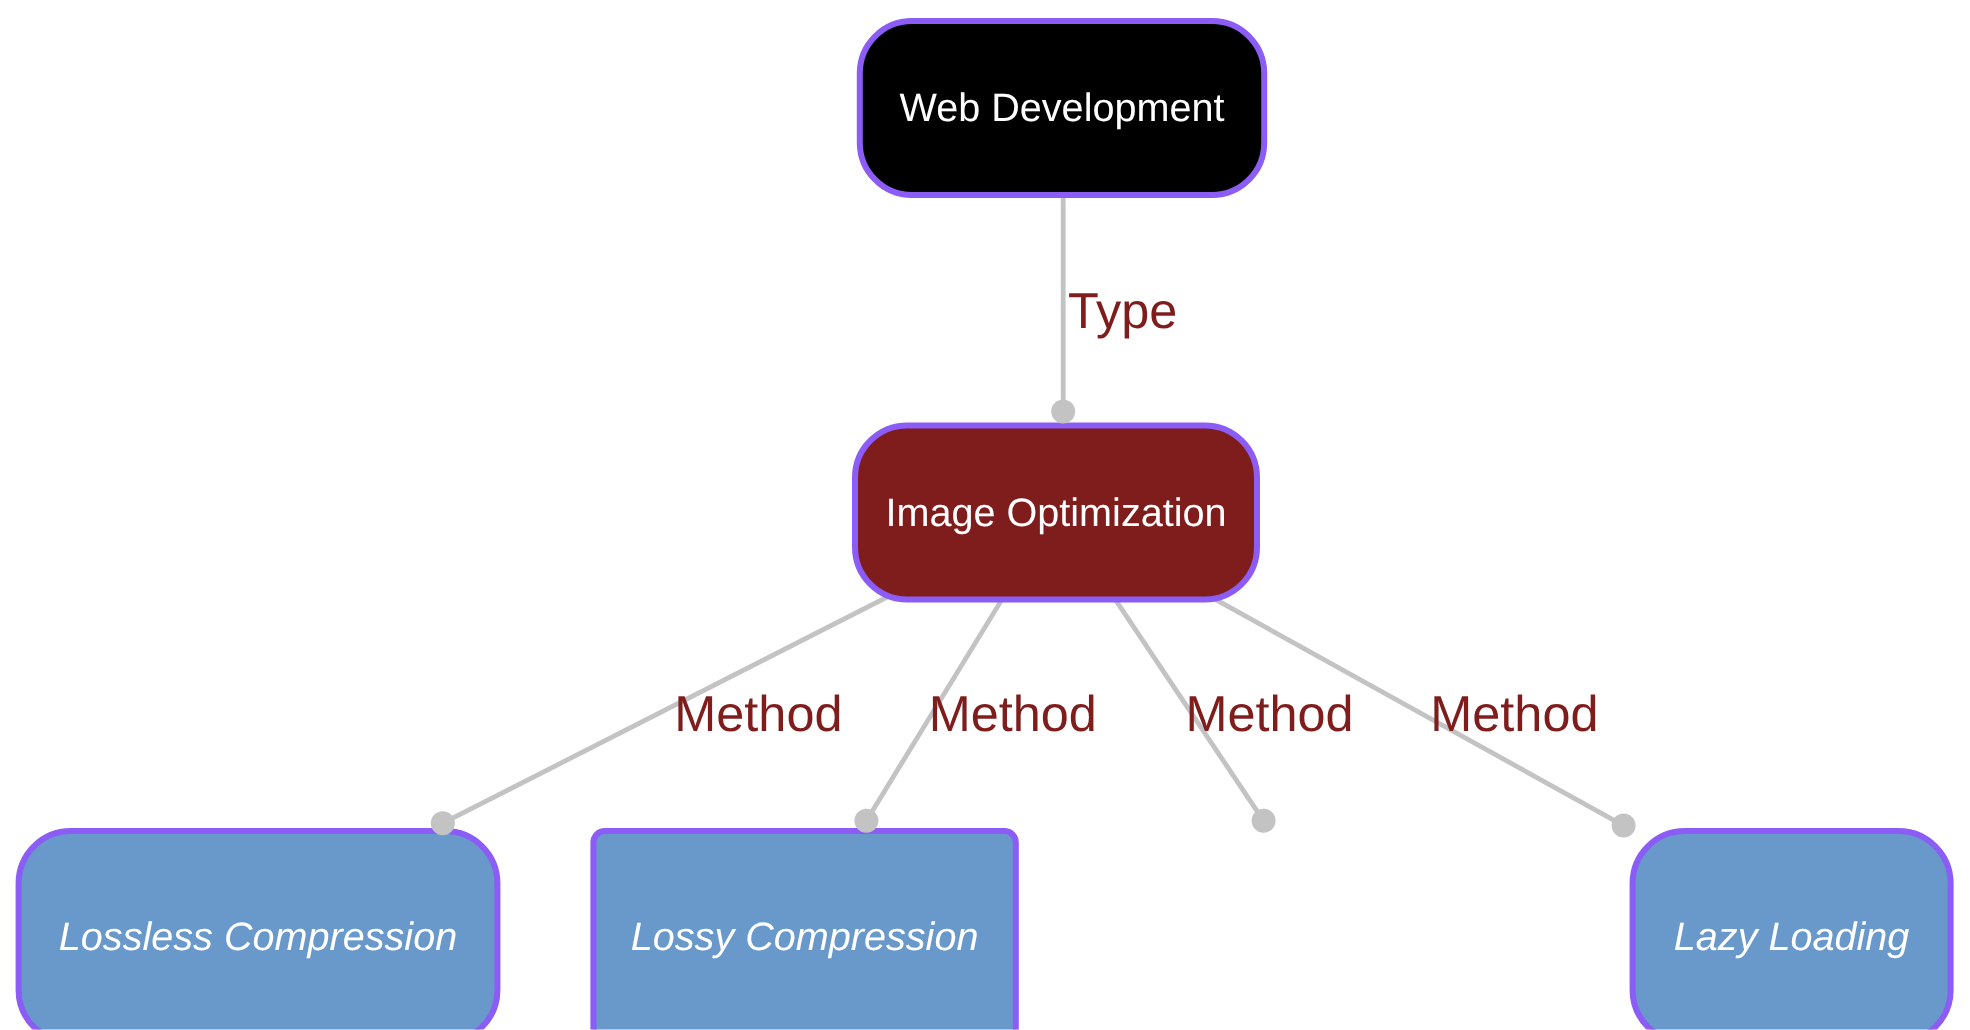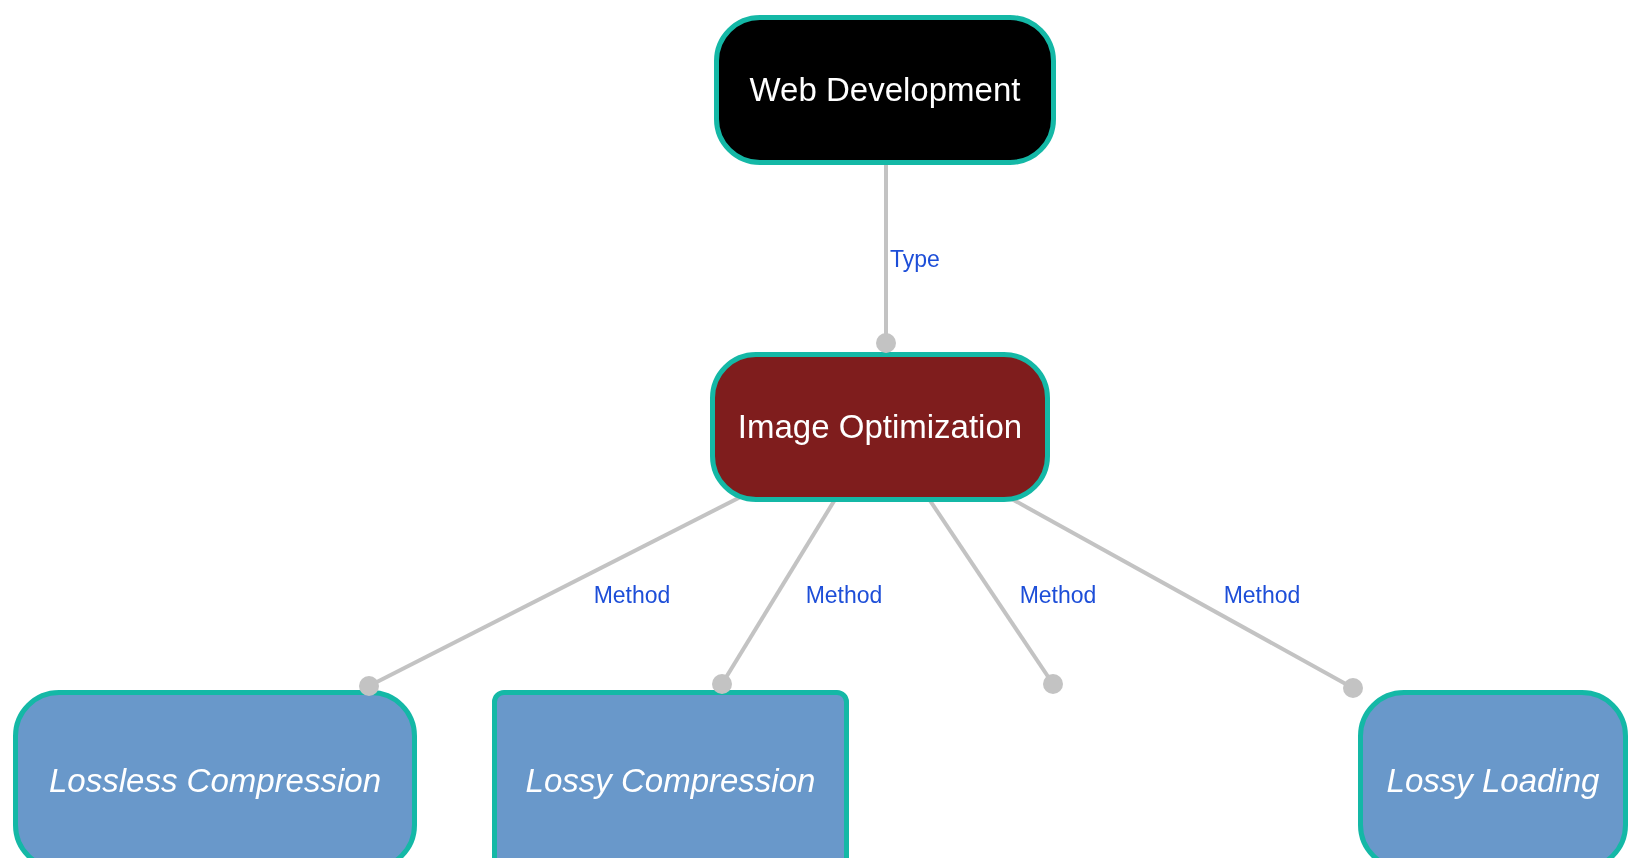--- a/index.html
+++ b/index.html
@@ -18,40 +18,40 @@
     position: absolute; left: 0; top: 0;
   }
   .edge-lines { z-index: 0; }
   .edge-dots  { z-index: 2; pointer-events: none; }
 
   .node {
     position: absolute;
     z-index: 1;
     height: 150px;
     display: flex; align-items: center; justify-content: center;
-    border: 5px solid #14b8a6;
+    border: 5px solid #8b5cf6;
     border-radius: 46px;
     color: #ffffff;
     font-size: 33px;
     white-space: nowrap;
     cursor: pointer;
   }
   .node-root   { left: 714px;  top: 15px;  width: 342px; background: #000000; }
   .node-branch { left: 710px;  top: 352px; width: 340px; background: #7f1d1d; }
   .node-leaf   { top: 690px; height: 181px; background: #6998ca; font-style: italic; }
   .node-leaf1  { left: 13px;   width: 404px; }
   .node-leaf2  { left: 492px;  width: 357px; border-radius: 12px; }
   .node-leaf3  { left: 925px;  width: 360px; }
   .node-leaf4  { left: 1358px; width: 270px; }
 
   .edge-label {
     position: absolute;
     z-index: 3;
-    font-size: 23px;
-    color: #1d4ed8;
+    font-size: 42px;
+    color: #7f1d1d;
     white-space: nowrap;
     pointer-events: none;
   }
   .label-type { left: 890px;  top: 259px; transform: translateY(-50%); }
   .label-m1   { left: 632px;  top: 595px; transform: translate(-50%,-50%); }
   .label-m2   { left: 844px;  top: 595px; transform: translate(-50%,-50%); }
   .label-m3   { left: 1058px; top: 595px; transform: translate(-50%,-50%); }
   .label-m4   { left: 1262px; top: 595px; transform: translate(-50%,-50%); }
 </style>
 </head>
@@ -80,21 +80,21 @@
   <div class="node node-leaf node-leaf1">
     <span>Lossless Compression</span>
   </div>
 
   <div class="node node-leaf node-leaf2">
     <span>Lossy Compression</span>
   </div>
 
 
   <div class="node node-leaf node-leaf4">
-    <span>Lossy Loading</span>
+    <span>Lazy Loading</span>
   </div>
 
   <svg class="layer edge-dots" width="1642" height="858" viewBox="0 0 1642 858">
     <g fill="#c3c3c3">
       <circle cx="886" cy="343" r="10"></circle>
       <circle cx="369" cy="686" r="10"></circle>
       <circle cx="722" cy="684" r="10"></circle>
       <circle cx="1053" cy="684" r="10"></circle>
       <circle cx="1353" cy="688" r="10"></circle>
     </g>

